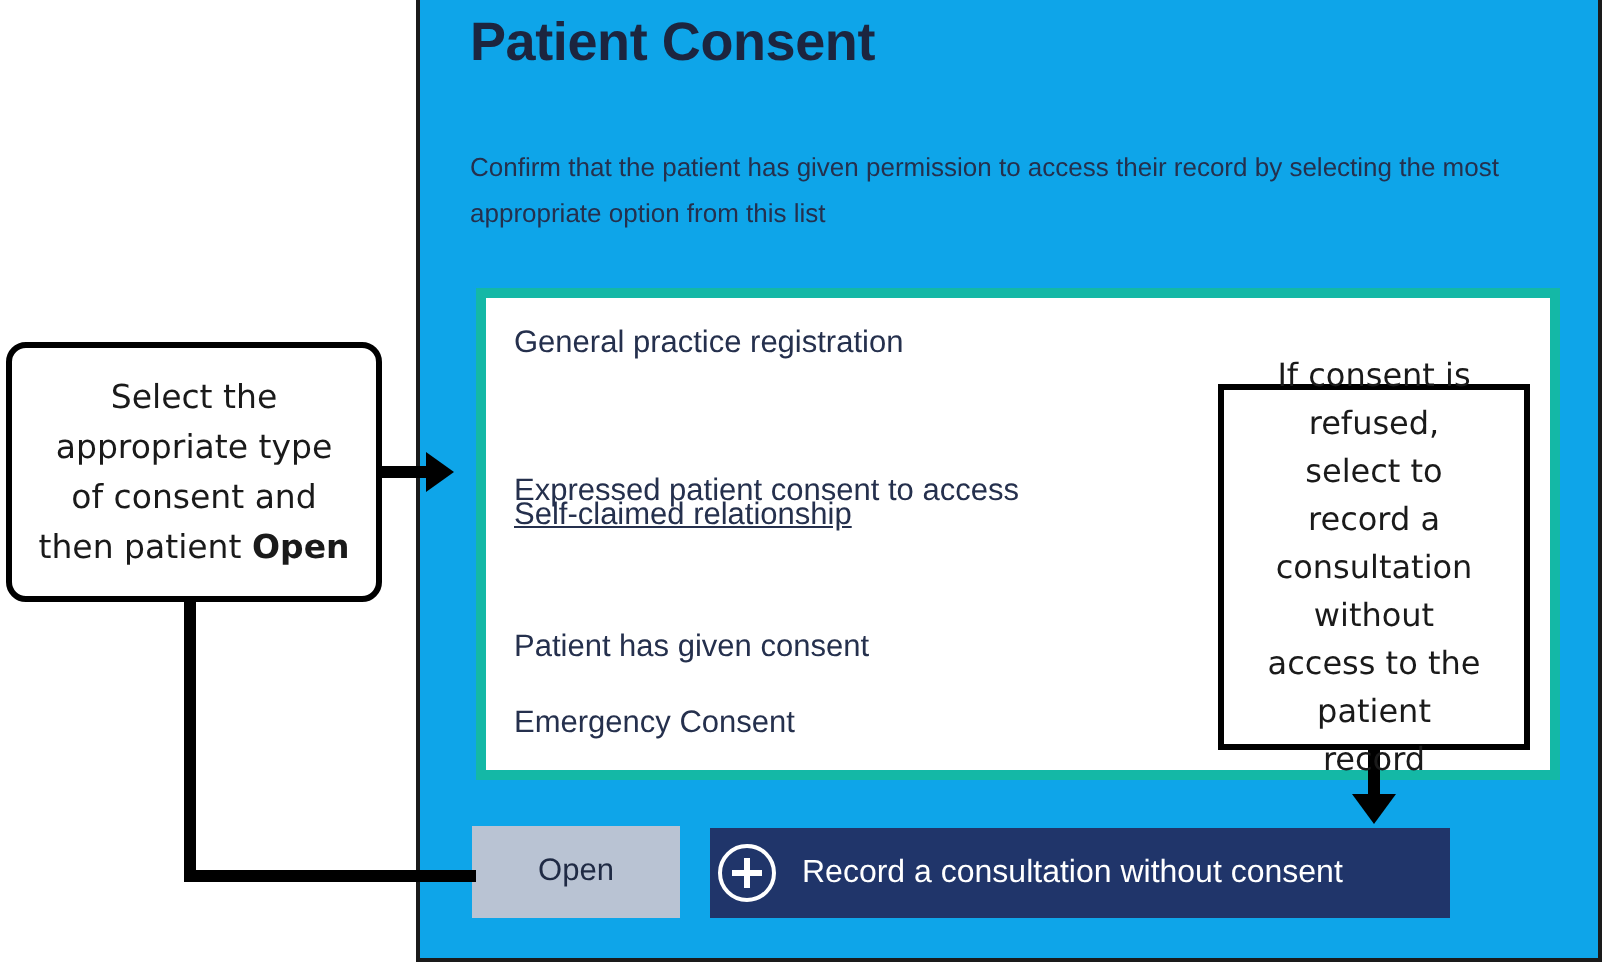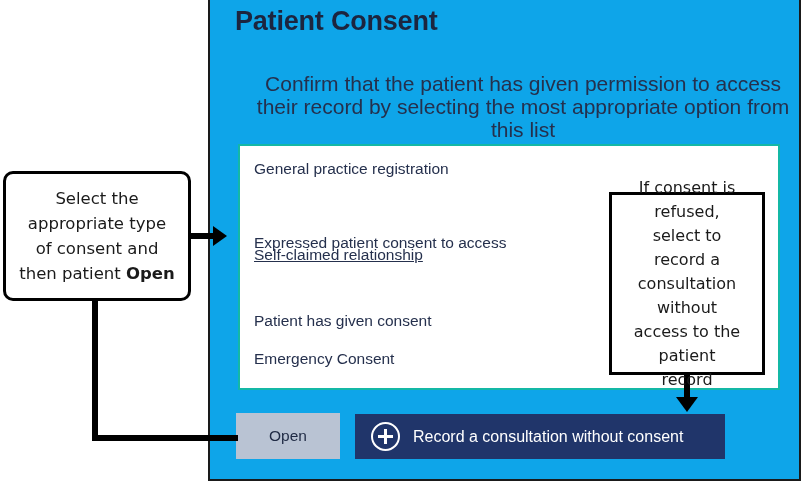--- a/index.html
+++ b/index.html
@@ -42,37 +42,36 @@
     left: 25px;
     top: 6px;
     font-size: 27px;
     font-weight: bold;
     color: #1c253f;
     letter-spacing: -0.2px;
   }
 
   #panel-desc {
     position: absolute;
-    left: 38px;
+    left: 25px;
     top: 72px;
     width: 550px;
-    font-size: 21px;
+    font-size: 13px;
     line-height: 23px;
     color: #25304d;
-    text-align: center;
   }
 
   
   #consent-list {
     position: absolute;
     left: 28px;
     top: 144px;
     width: 542px;
     height: 246px;
-    border: 2px solid #14b8a6;
+    border: 5px solid #14b8a6;
     box-sizing: border-box;
     background: #ffffff;
   }
   .consent-option {
     position: absolute;
     left: 14px;
     font-size: 15.5px;
     color: #25304d;
     white-space: nowrap;
   }
@@ -95,21 +94,21 @@
   #record-button {
     position: absolute;
     left: 145px;
     top: 414px;
     width: 370px;
     height: 45px;
     background: #20356a;
     display: flex;
     align-items: center;
     box-sizing: border-box;
-    padding-left: 16px;
+    padding-left: 4px;
   }
   #record-button .plus-icon {
     width: 25px;
     height: 25px;
     border: 2px solid #ffffff;
     border-radius: 50%;
     position: relative;
     flex: 0 0 auto;
   }
   #record-button .plus-icon::before,

